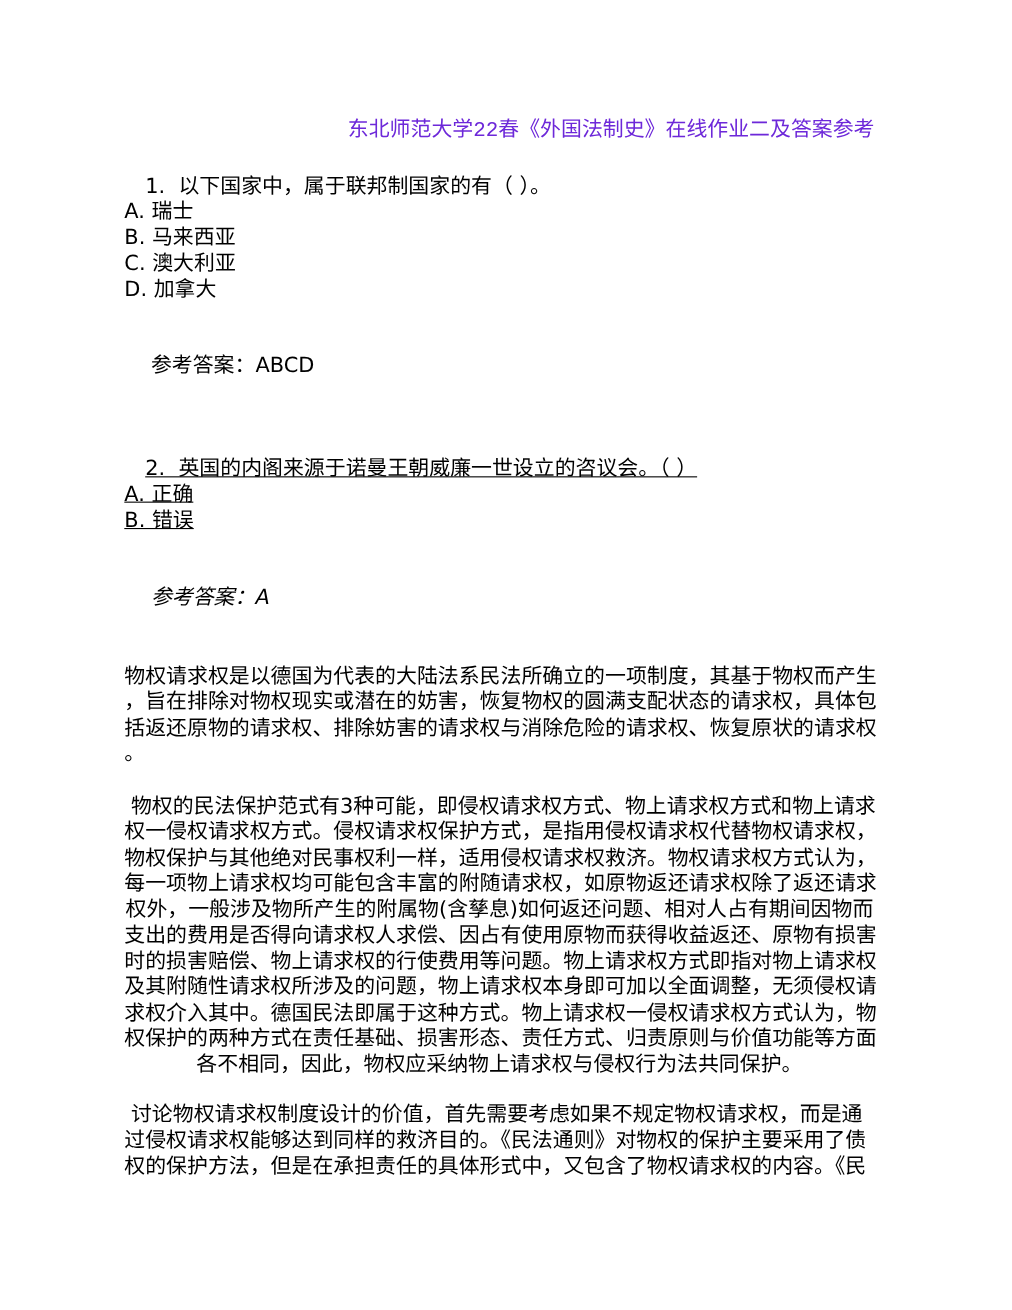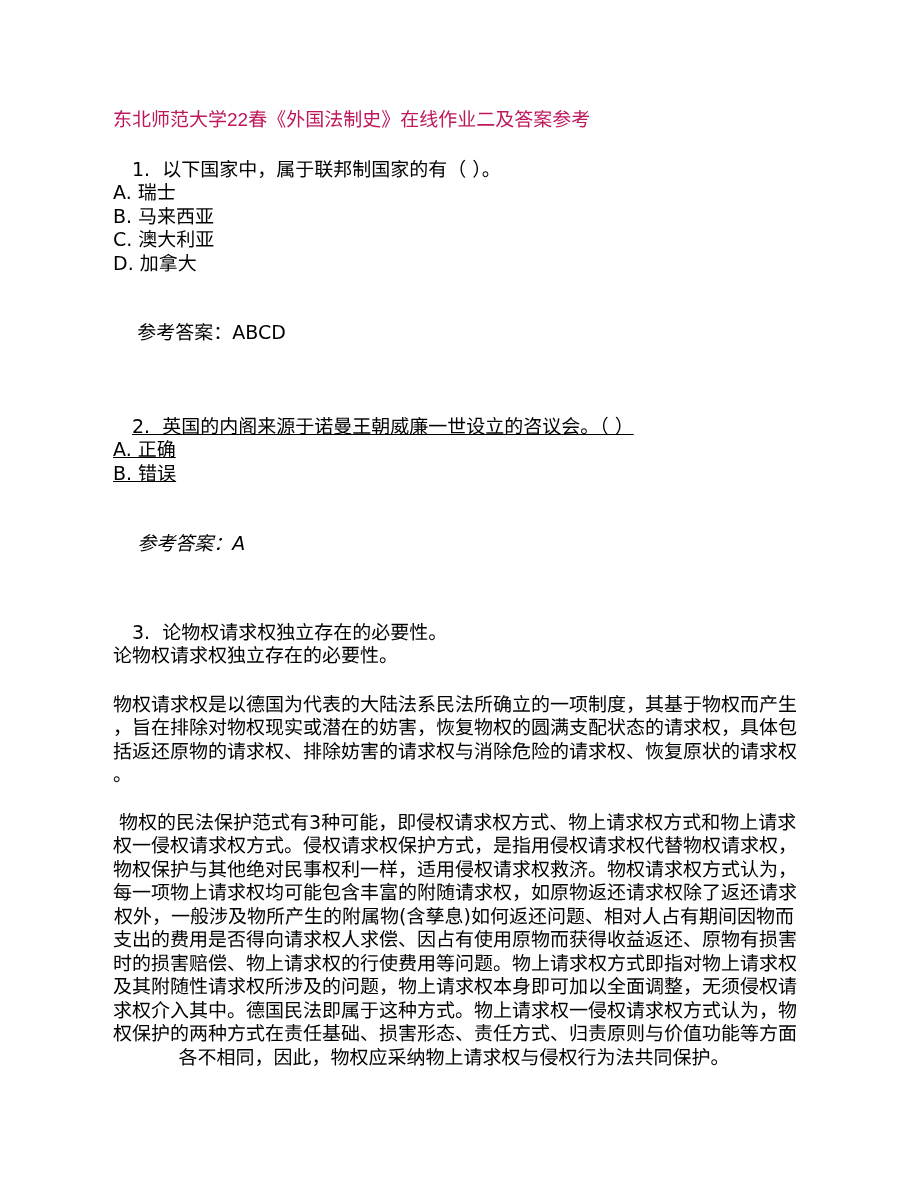--- a/index.html
+++ b/index.html
@@ -14,23 +14,23 @@
     box-sizing: border-box;
     background: #ffffff;
     color: #000000;
     padding: 108px 125px 0 113px;
     overflow: hidden;
     font-family: "DejaVu Sans", "Liberation Sans", sans-serif;
     font-size: 19px;
     line-height: 23.5px;
   }
   .doc-title {
-    text-align: left;
-    color: #be185d;
-    font-family: Liberation Sans, sans-serif;
+    text-align: right;
+    color: #6d28d9;
+    font-family: Liberation Mono, monospace;
     font-weight: normal;
     white-space: pre;
   }
   .line {
     white-space: pre;
   }
   .stem {
     padding-left: 19px;
   }
   .question-block { margin: 0; }
@@ -69,36 +69,35 @@
   <div class="question-block" id="q2-block">
     <div class="line stem">2.  英国的内阁来源于诺曼王朝威廉一世设立的咨议会。（ ）</div>
     <div class="line">A. 正确</div>
     <div class="line">B. 错误</div>
   </div>
 
   <div class="answer-line" id="q2-answer">
     <span>参考答案：</span><span>A</span>
   </div>
 
-  <div class="question-block" id="q3-block">
-    <div class="line stem">3.  论物权请求权独立存在的必要性。</div>
-    <div class="line">论物权请求权独立存在的必要性。</div>
-  </div>
 
   <div class="essay-para" id="essay-para1">物权请求权是以德国为代表的大陆法系民法所确立的一项制度，其基于物权而产生
 ，旨在排除对物权现实或潜在的妨害，恢复物权的圆满支配状态的请求权，具体包
 括返还原物的请求权、排除妨害的请求权与消除危险的请求权、恢复原状的请求权
 。</div>
 
   <div class="essay-para" id="essay-para2"> 物权的民法保护范式有3种可能，即侵权请求权方式、物上请求权方式和物上请求
 权一侵权请求权方式。侵权请求权保护方式，是指用侵权请求权代替物权请求权，
 物权保护与其他绝对民事权利一样，适用侵权请求权救济。物权请求权方式认为，
 每一项物上请求权均可能包含丰富的附随请求权，如原物返还请求权除了返还请求
 权外，一般涉及物所产生的附属物(含孳息)如何返还问题、相对人占有期间因物而
 支出的费用是否得向请求权人求偿、因占有使用原物而获得收益返还、原物有损害
 时的损害赔偿、物上请求权的行使费用等问题。物上请求权方式即指对物上请求权
 及其附随性请求权所涉及的问题，物上请求权本身即可加以全面调整，无须侵权请
 求权介入其中。德国民法即属于这种方式。物上请求权一侵权请求权方式认为，物
 权保护的两种方式在责任基础、损害形态、责任方式、归责原则与价值功能等方面
 各不相同，因此，物权应采纳物上请求权与侵权行为法共同保护。</div>
 
+  <div class="essay-para" id="essay-para3"> 讨论物权请求权制度设计的价值，首先需要考虑如果不规定物权请求权，而是通
+过侵权请求权能够达到同样的救济目的。《民法通则》对物权的保护主要采用了债
+权的保护方法，但是在承担责任的具体形式中，又包含了物权请求权的内容。《民</div>
 
 </div>
 
 </body></html>

